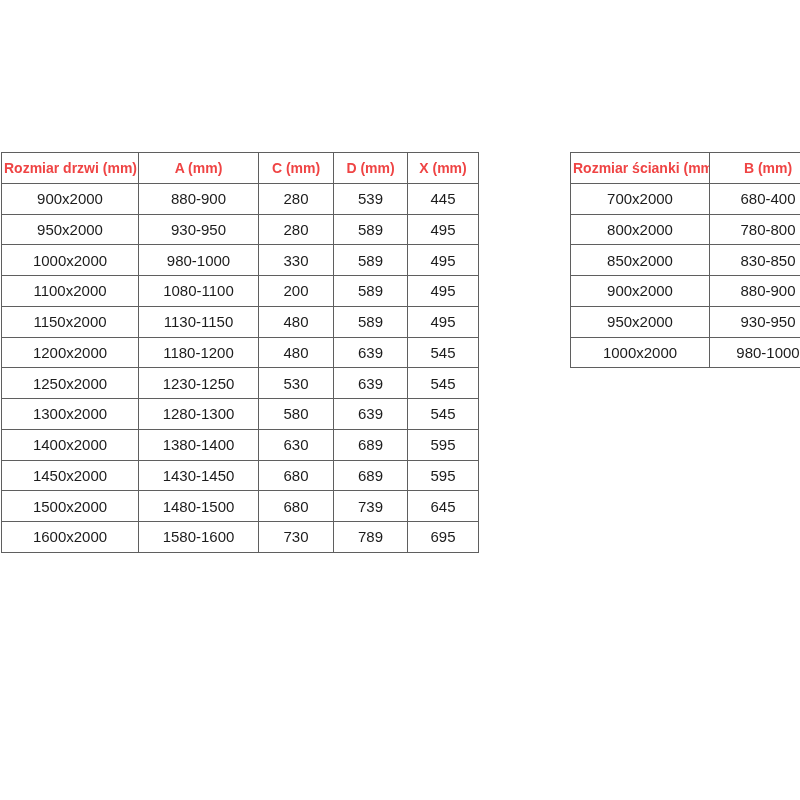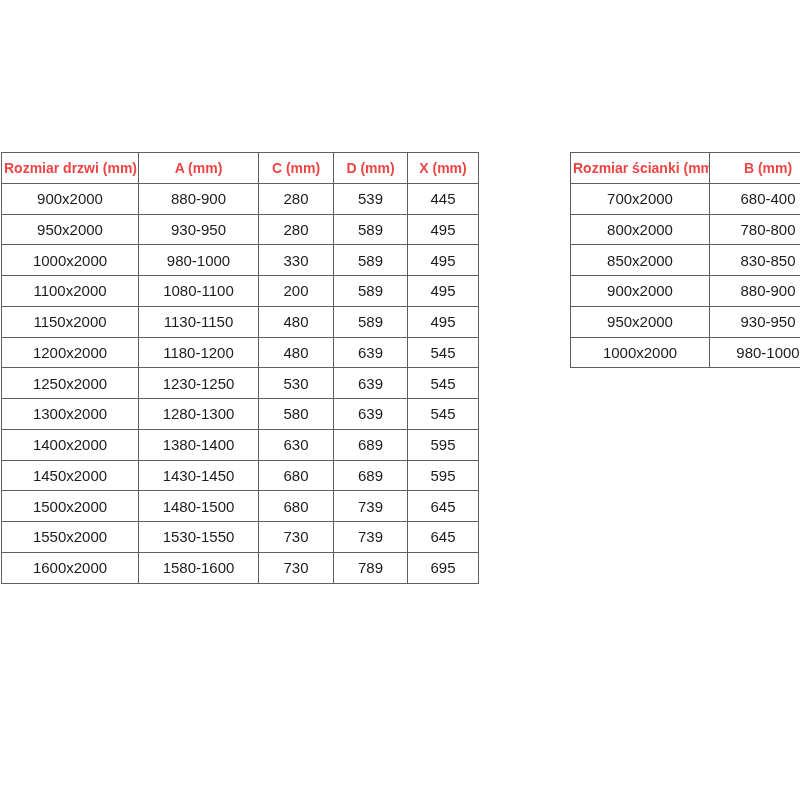--- a/index.html
+++ b/index.html
@@ -146,27 +146,20 @@
           <td>595</td>
         </tr>
         <tr>
           <td>1500x2000</td>
           <td>1480-1500</td>
           <td>680</td>
           <td>739</td>
           <td>645</td>
         </tr>
         <tr>
-          <td>1550x2000</td>
-          <td>1530-1550</td>
-          <td>730</td>
-          <td>739</td>
-          <td>645</td>
-        </tr>
-        <tr>
           <td>1600x2000</td>
           <td>1580-1600</td>
           <td>730</td>
           <td>789</td>
           <td>695</td>
         </tr>
       </tbody>
     </table>
 
   <table id="right-table" class="spec-table">

